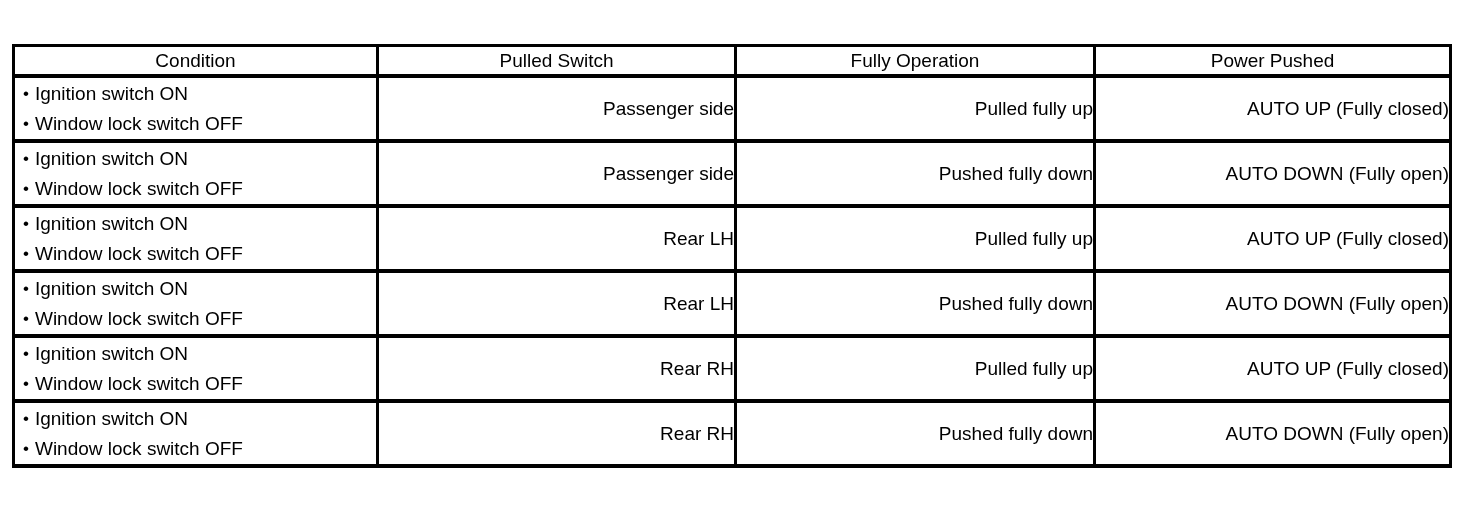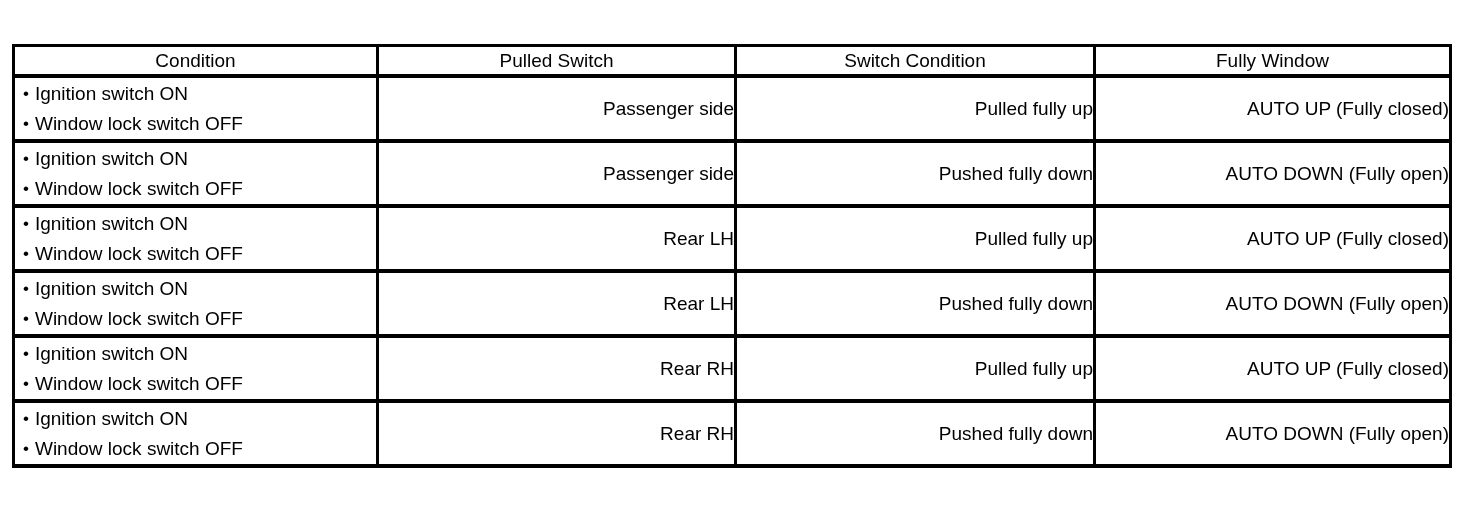--- a/index.html
+++ b/index.html
@@ -86,22 +86,22 @@
     <colgroup>
       <col style="width:364px">
       <col style="width:358px">
       <col style="width:359px">
       <col style="width:356px">
     </colgroup>
     <thead>
       <tr>
         <th>Condition</th>
         <th>Pulled Switch</th>
-        <th>Switch Condition</th>
-        <th>Fully Window</th>
+        <th>Fully Operation</th>
+        <th>Power Pushed</th>
       </tr>
     </thead>
     <tbody>
       <tr>
         <td class="cell-conditions">
           <div class="bullet-line">
               <span class="bullet-glyph">•</span>
               <span>Ignition switch ON</span>
             </div>
           <div class="bullet-line">

